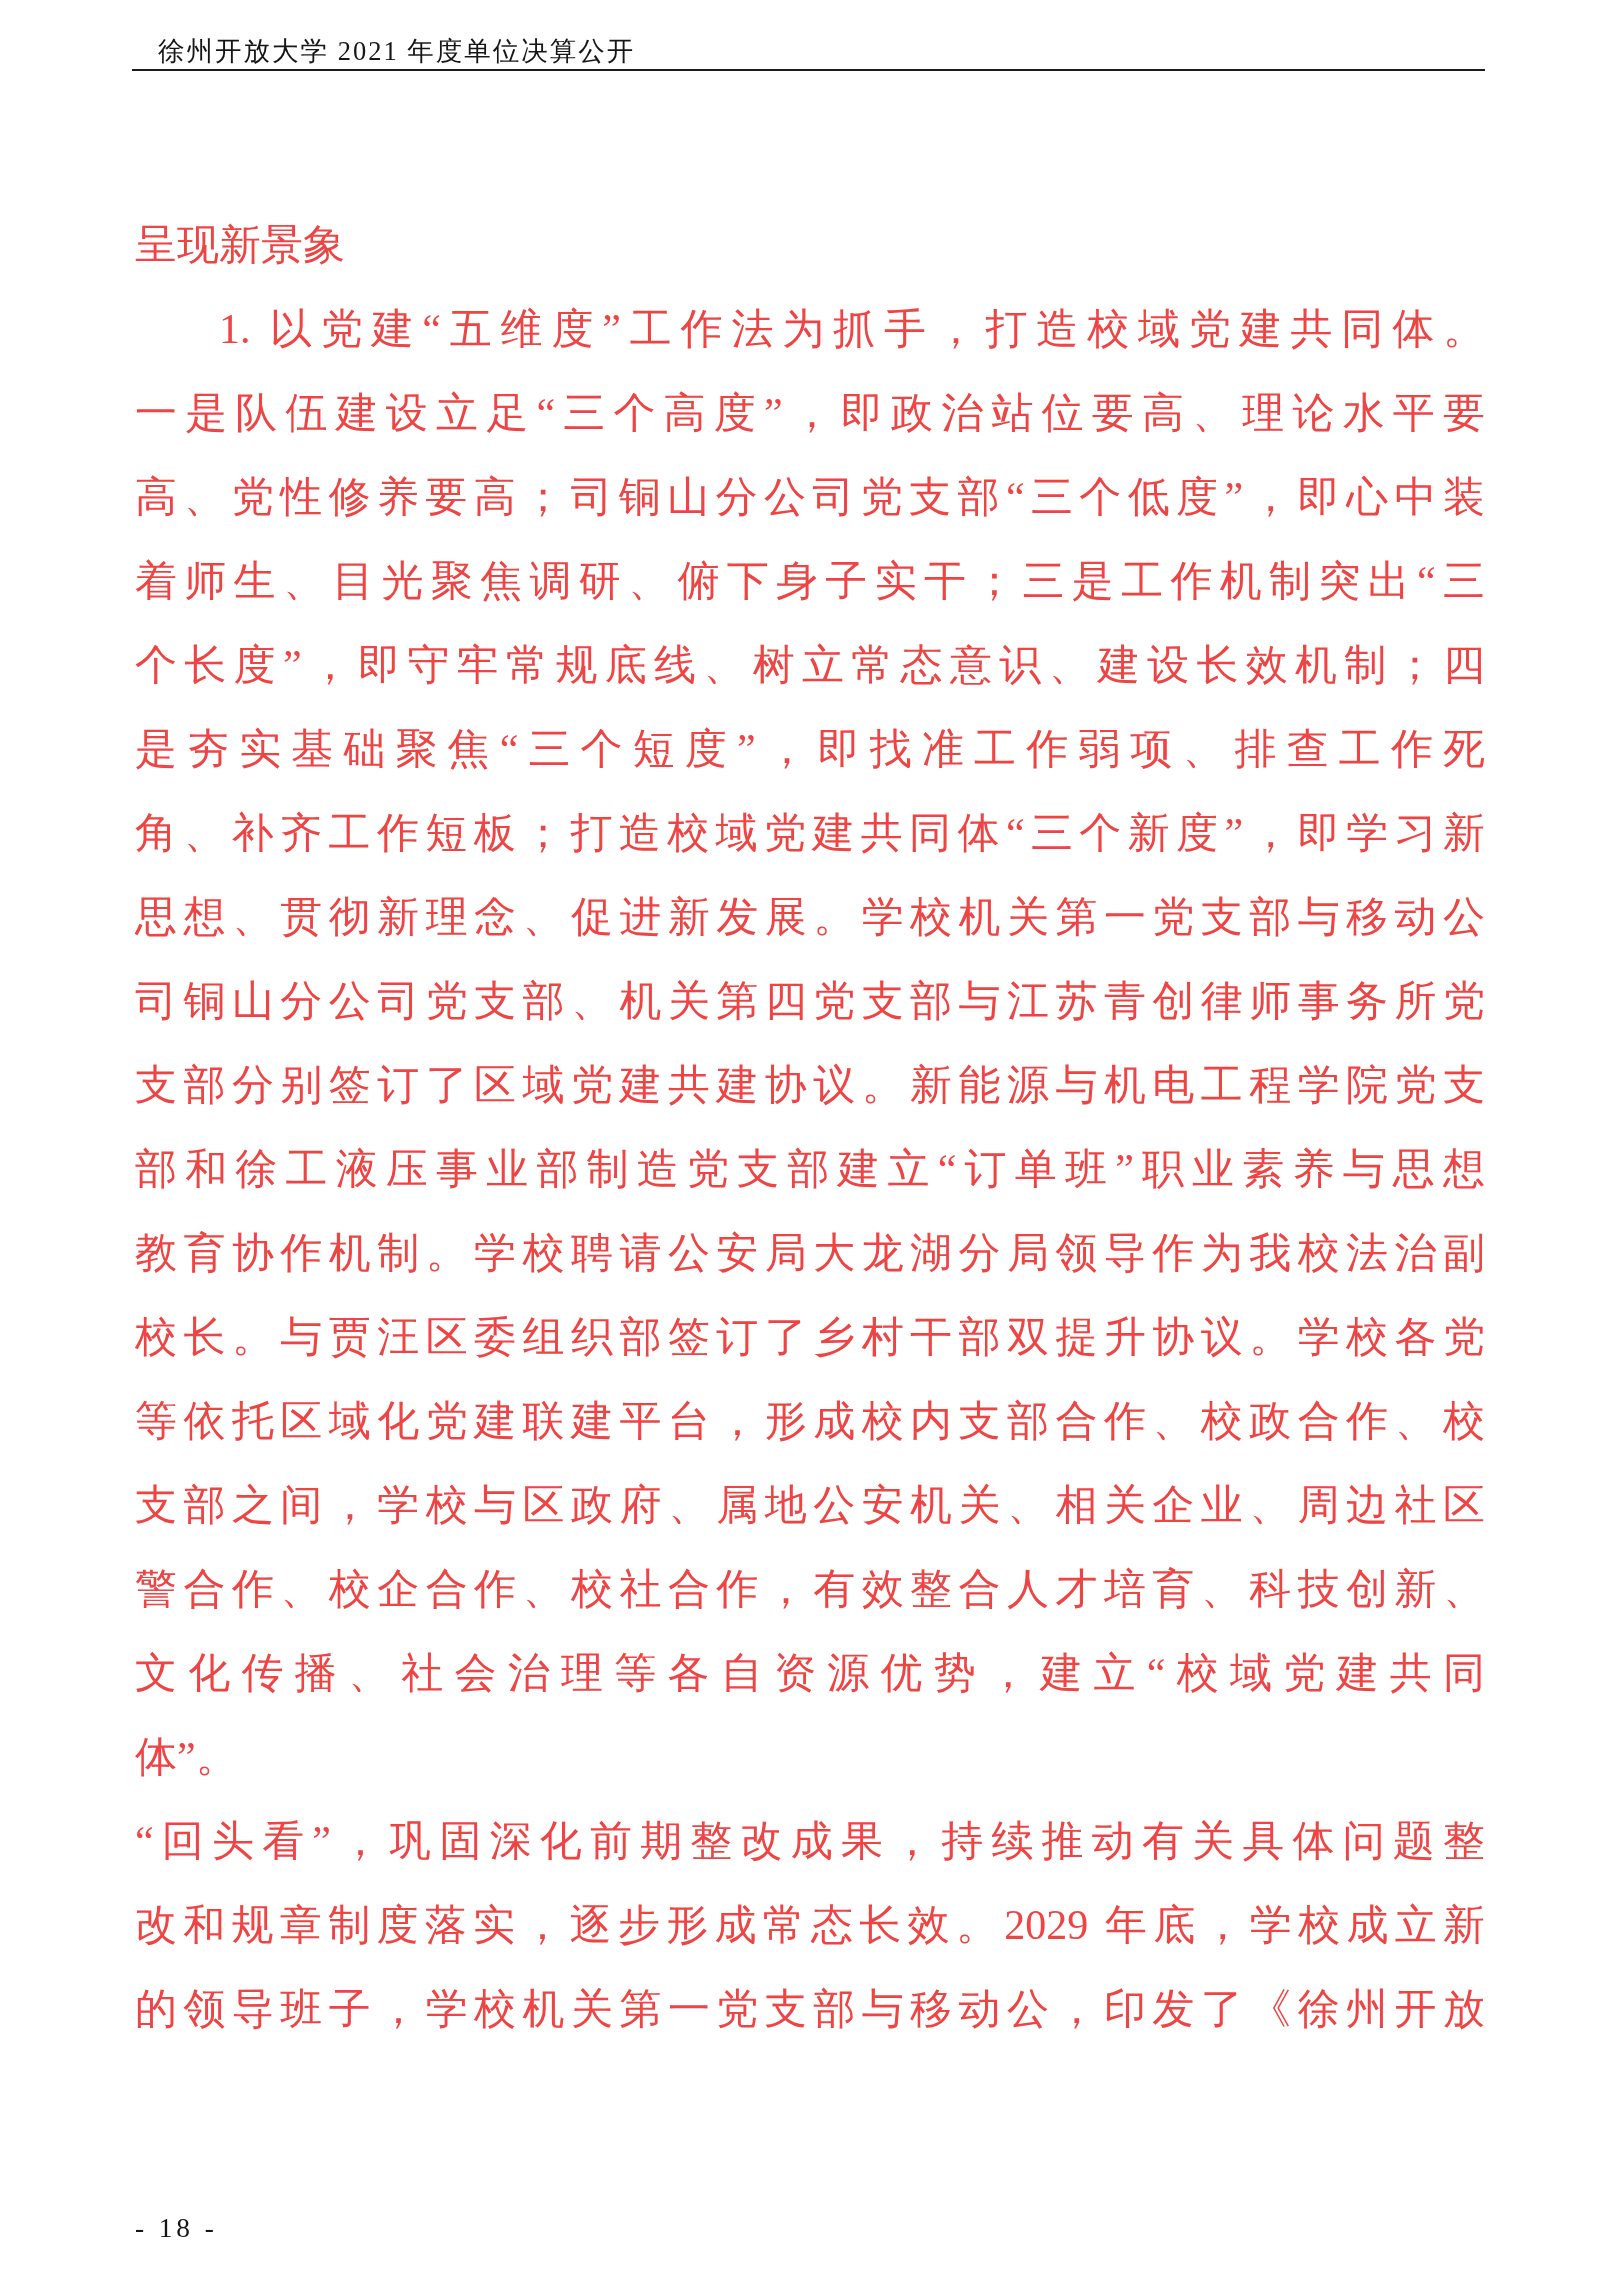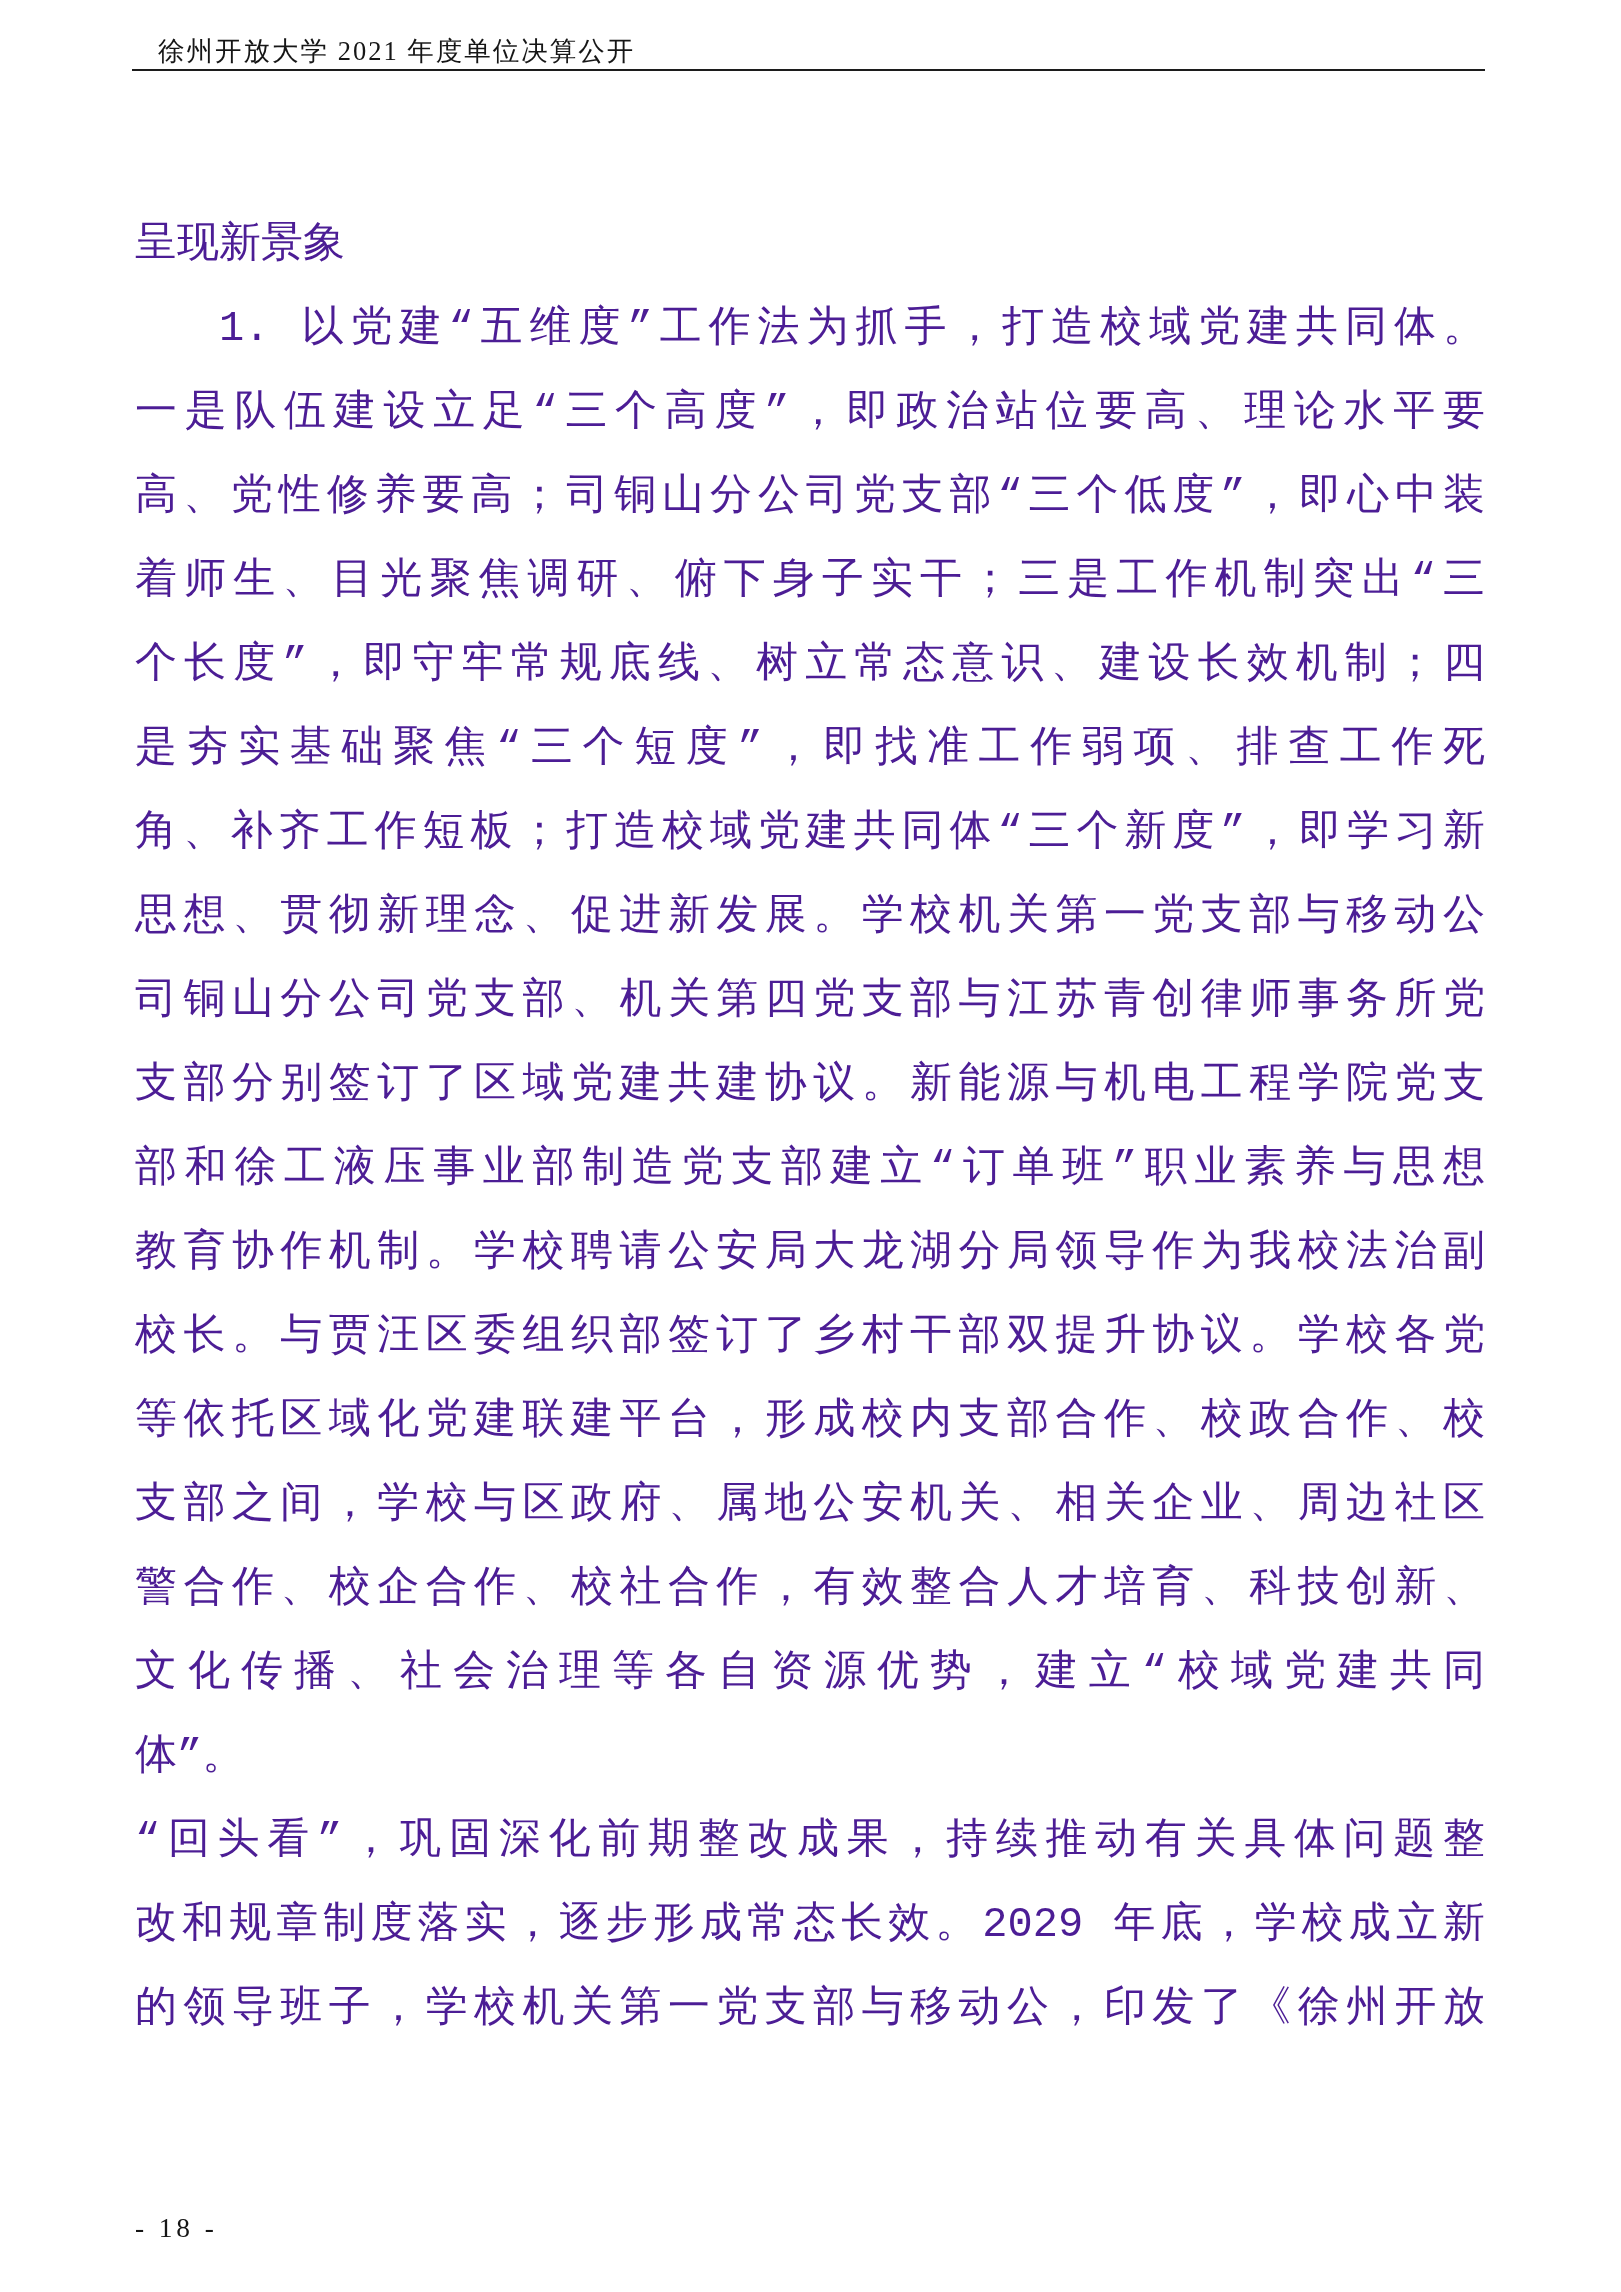--- a/index.html
+++ b/index.html
@@ -41,22 +41,21 @@
     width: 1350px;
   }
   .line {
     height: 84px;
     line-height: 84px;
     font-size: 42px;
     text-align: justify;
     text-align-last: justify;
     text-justify: inter-character;
     white-space: nowrap;
-    color: #4c1d95;
-    font-family: Liberation Mono, monospace;
+    color: #ef4444;
   }
   .line.flush {
     text-align: left;
     text-align-last: left;
   }
   .line.indent {
     padding-left: 84px;
   }
   .footer {
     position: absolute;

